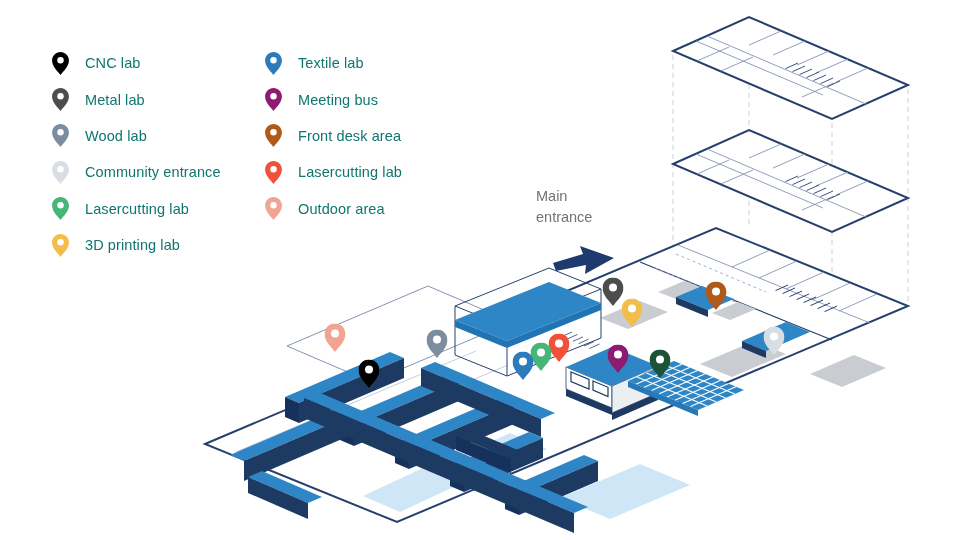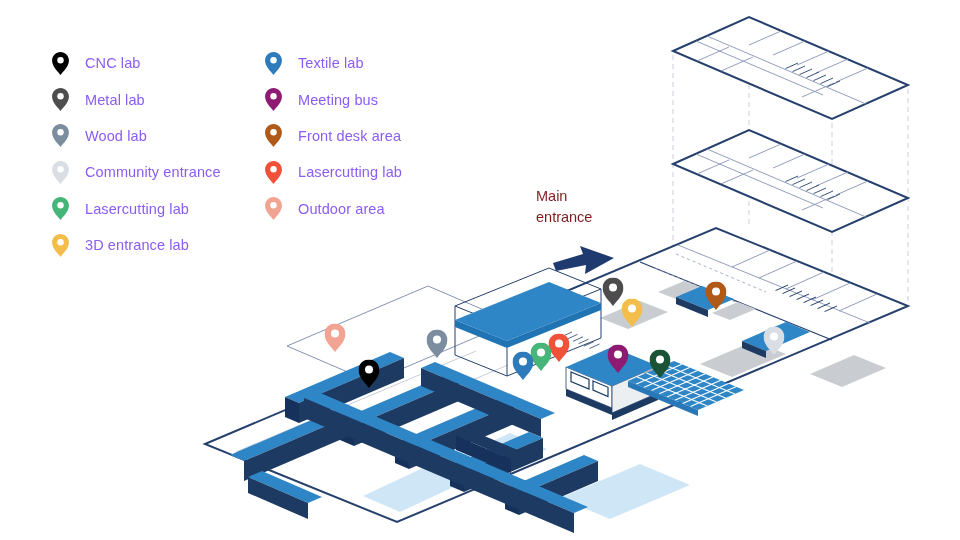--- a/index.html
+++ b/index.html
@@ -5,24 +5,24 @@
   html,body{margin:0;padding:0;background:#ffffff;}
   #stage{position:relative;width:960px;height:540px;background:#ffffff;overflow:hidden;
          font-family:"Liberation Sans",sans-serif;}
   #map-svg{position:absolute;left:0;top:0;}
   
   #legend{position:absolute;left:52px;top:45px;display:flex;}
   .legend-col{display:flex;flex-direction:column;}
   .legend-col.left{width:213px;}
   .legend-item{display:flex;align-items:center;height:36.4px;}
   .legend-pin{width:17px;height:23px;flex:0 0 17px;}
-  .legend-label{margin-left:16px;font-size:14.5px;color:#8b5cf6;letter-spacing:.1px;white-space:nowrap;}
+  .legend-label{margin-left:16px;font-size:14.5px;color:#0f766e;letter-spacing:.1px;white-space:nowrap;}
   
   #entrance-label{position:absolute;left:536px;top:186px;width:82px;
-                  font-size:14.5px;line-height:21px;color:#7f1d1d;}
+                  font-size:14.5px;line-height:21px;color:#737373;}
 </style>
 </head>
 <body>
 
 <div id="stage">
 
   <svg id="map-svg" width="960" height="540" viewBox="0 0 960 540" xmlns="http://www.w3.org/2000/svg" xmlns:xlink="http://www.w3.org/1999/xlink">
     <defs>
       <symbol id="pin-shape" viewBox="0 0 22 30">
         <path d="M11 30 C8.2 25.6 0 19.2 0 11 C0 4.9 4.9 0 11 0 C17.1 0 22 4.9 22 11 C22 19.2 13.8 25.6 11 30 Z"></path>
@@ -257,21 +257,21 @@
         <div class="legend-item">
           <svg viewBox="0 0 22 30" class="legend-pin">
             <use href="#pin-shape" xlink:href="#pin-shape" fill="#45b578"></use>
           </svg>
           <span class="legend-label">Lasercutting lab</span>
         </div>
         <div class="legend-item">
           <svg viewBox="0 0 22 30" class="legend-pin">
             <use href="#pin-shape" xlink:href="#pin-shape" fill="#f2bd4a"></use>
           </svg>
-          <span class="legend-label">3D entrance lab</span>
+          <span class="legend-label">3D printing lab</span>
         </div>
       </div>
     <div class="legend-col right">
         <div class="legend-item">
           <svg viewBox="0 0 22 30" class="legend-pin">
             <use href="#pin-shape" xlink:href="#pin-shape" fill="#2e7bbc"></use>
           </svg>
           <span class="legend-label">Textile lab</span>
         </div>
         <div class="legend-item">

